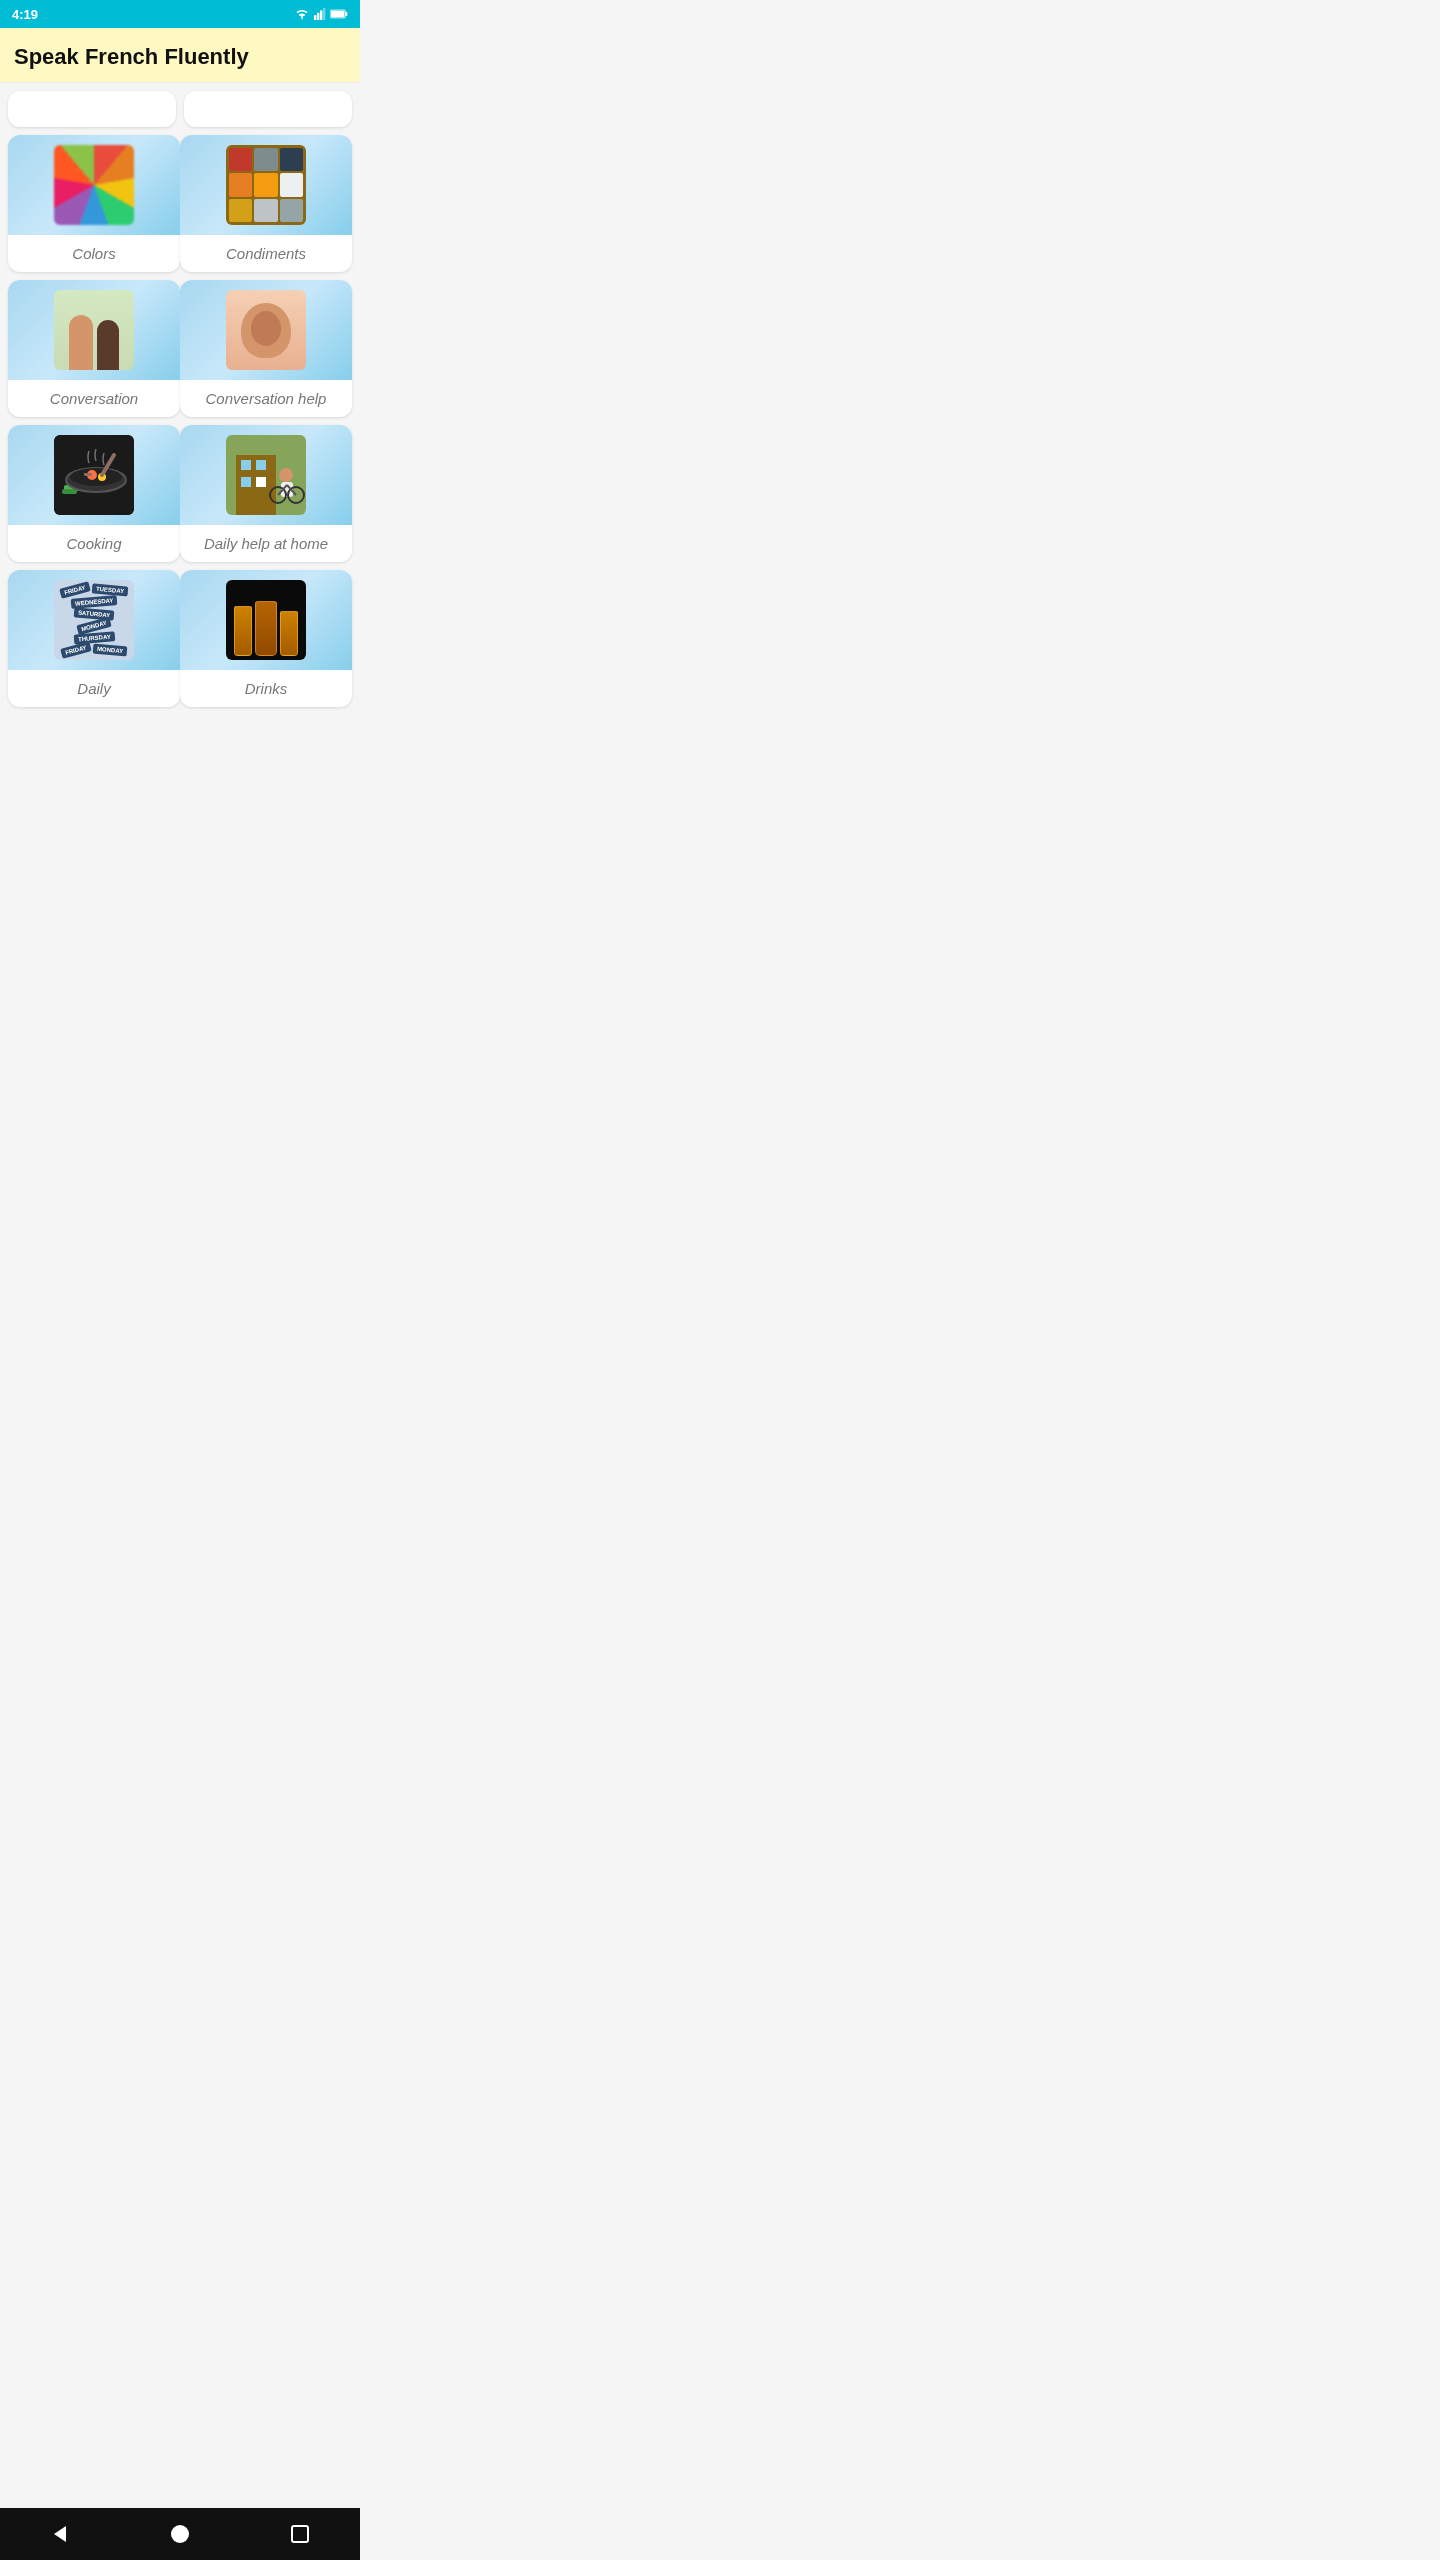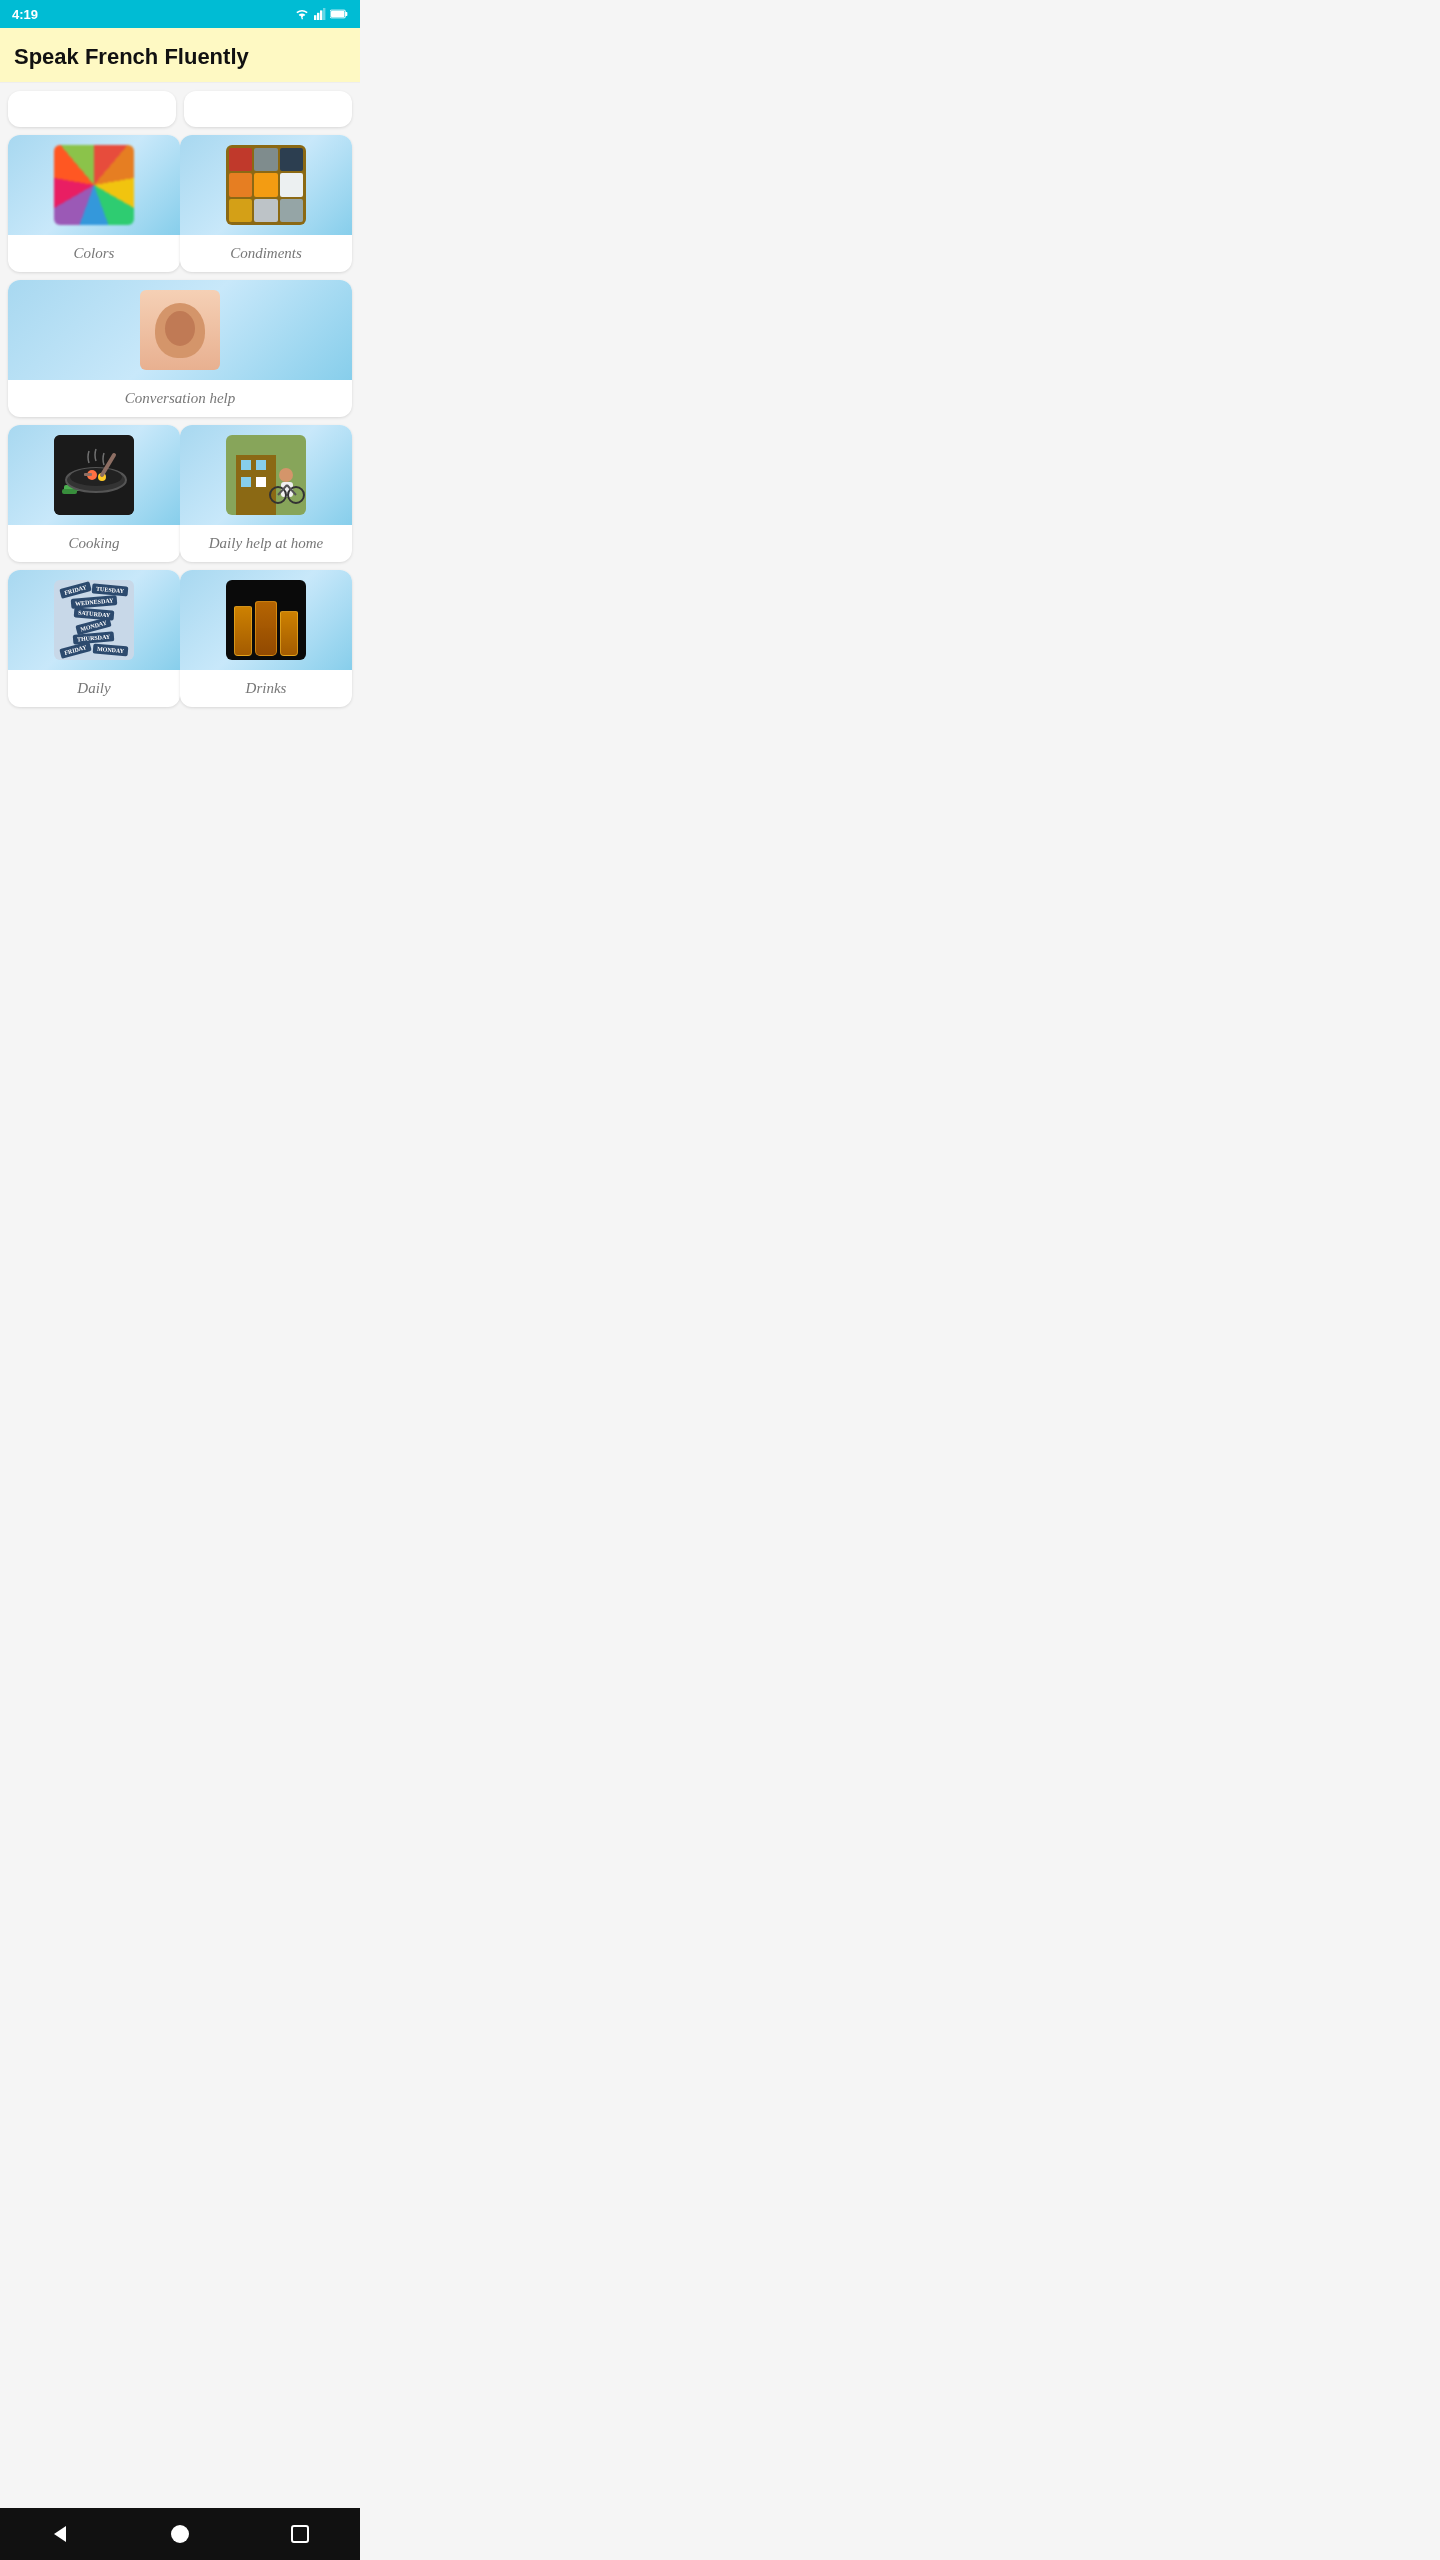--- a/index.html
+++ b/index.html
@@ -80,21 +80,20 @@
     
     .card-grid {
       display: flex;
       flex-direction: column;
       gap: 8px;
     }
 
     .card-row {
       display: flex;
       gap: 0;
-      font-family: Liberation Serif, serif;
     }
 
     .card {
       flex: 1;
       background: white;
       border-radius: 12px;
       overflow: hidden;
       box-shadow: 0 1px 3px rgba(0,0,0,0.12);
       cursor: pointer;
     }
@@ -387,20 +386,29 @@
               <div class="condiment-item" style="background:#d4a017;"></div>
               <div class="condiment-item" style="background:#bdc3c7;"></div>
               <div class="condiment-item" style="background:#95a5a6;"></div>
             </div>
           </div>
           <div class="card-label">Condiments</div>
         </div>
       </div>
 
       <div class="card-row">
+        <div class="card">
+          <div class="card-image-area">
+            <div class="img-conversation">
+              <div class="person-silhouette"></div>
+              <div class="person-silhouette-2"></div>
+            </div>
+          </div>
+          <div class="card-label">Conversation</div>
+        </div>
         <div class="card">
           <div class="card-image-area">
             <div class="img-conv-help">
               <div class="face-circle"></div>
             </div>
           </div>
           <div class="card-label">Conversation help</div>
         </div>
       </div>
 

